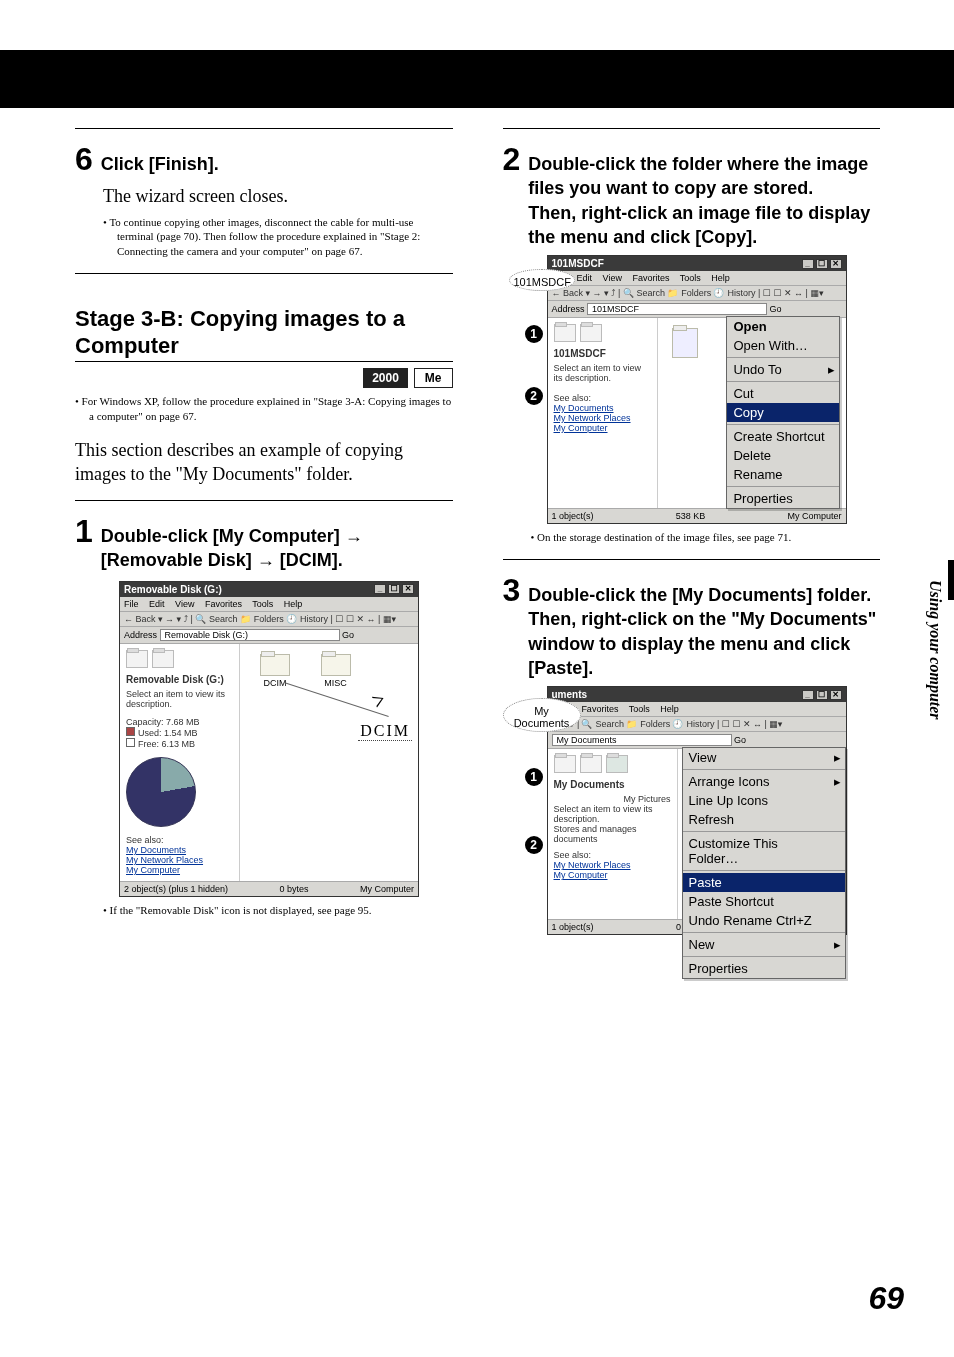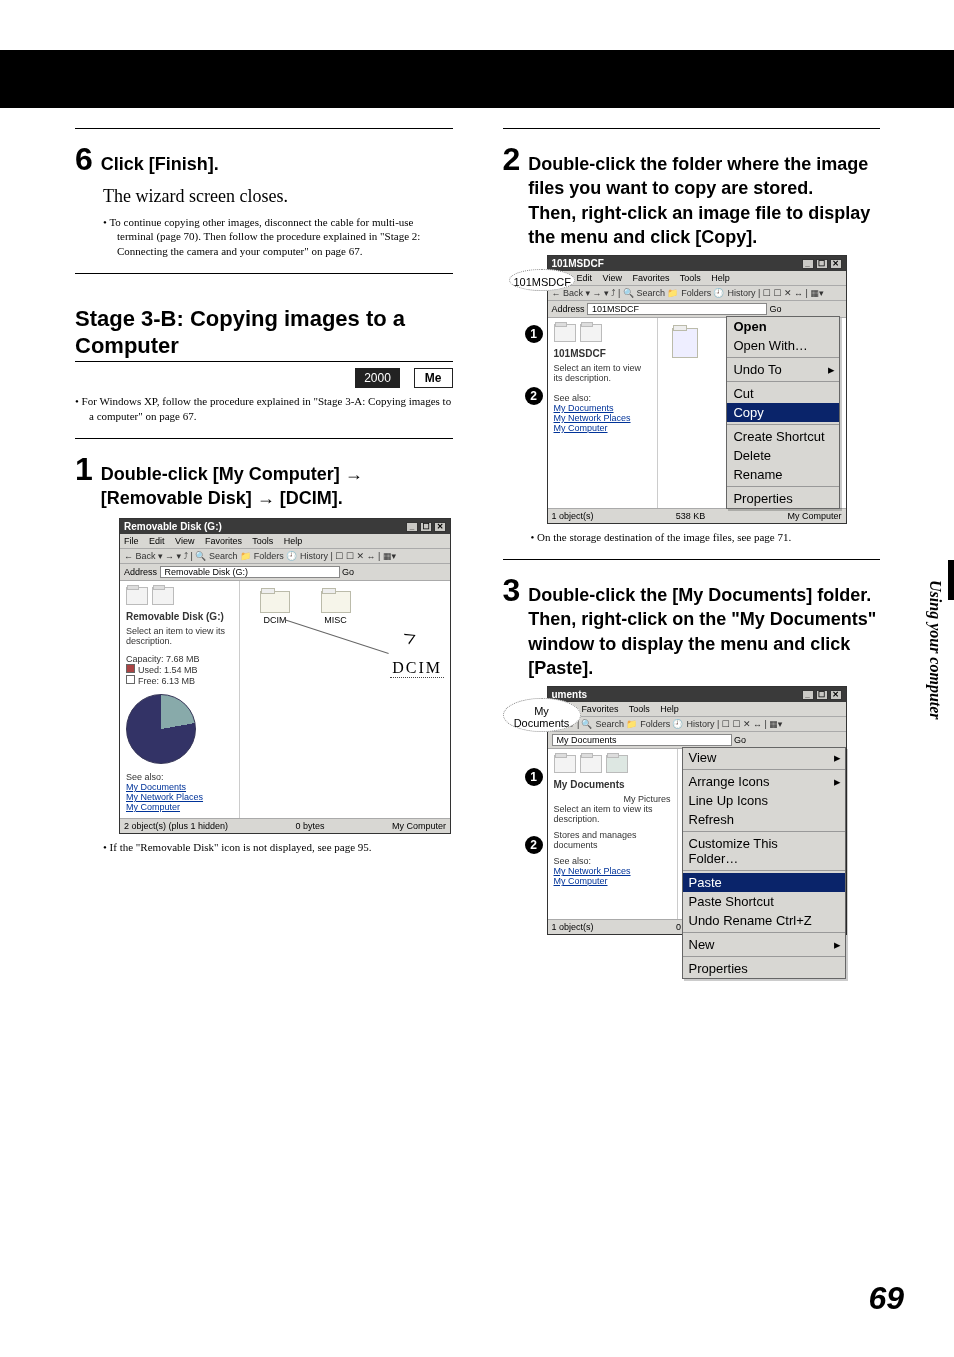--- a/index.html
+++ b/index.html
@@ -74,29 +74,29 @@
     font-weight: 700;
     font-size: 22px;
     line-height: 1.2;
     margin: 4px 0 2px 0;
   }
   .stage-underline { border-top: 1px solid #000; margin-top: 2px; }
   .badges { text-align: right; margin: 6px 0 4px 0; font-family: Arial, Helvetica, sans-serif; }
   .badge-dark {
     display: inline-block;
     background: #222; color: #fff;
-    font-weight: 400; font-size: 12px;
+    font-weight: 700; font-size: 12px;
     padding: 2px 8px; border: 1px solid #222;
   }
   .badge-light {
     display: inline-block;
     background: #fff; color: #000;
     font-weight: 700; font-size: 12px;
     padding: 2px 10px; border: 1px solid #222;
-    margin-left: 14px;
+    margin-left: 6px;
   }
   .body-para {
     font-size: 18px;
     line-height: 1.35;
     margin: 8px 0;
   }
 
   
   .shot-wrap { position: relative; margin: 8px 0 4px 26px; }
   .pill-label {
@@ -117,21 +117,21 @@
     border-radius: 50%;
     background: #000; color: #fff;
     font-family: Arial, Helvetica, sans-serif;
     font-weight: 700; font-size: 12px;
     display: flex; align-items: center; justify-content: center;
     z-index: 3;
   }
   .win {
     background: #e9e8e4;
     border: 1px solid #333;
-    width: 332px;
+    width: 300px;
     position: relative;
   }
   .titlebar {
     display: flex; align-items: center; justify-content: space-between;
     background: #3a3a3a; color: #fff;
     padding: 2px 4px;
     font-family: Arial, Helvetica, sans-serif;
     font-size: 10px; font-weight: 700;
   }
   .titlebar .ctl { display: flex; gap: 2px; }
@@ -290,20 +290,21 @@
       <div style="height:28px"></div>
 
       <div class="stage-title">Stage 3-B: Copying images to a Computer</div>
       <div class="stage-underline"></div>
       <div class="badges">
         <span class="badge-dark">2000</span><span class="badge-light">Me</span>
       </div>
       <ul class="bullets">
         <li>For Windows XP, follow the procedure explained in "Stage 3-A: Copying images to a computer" on page 67.</li>
       </ul>
+      <p class="body-para">This section describes an example of copying images to the "My Documents" folder.</p>
 
       <hr class="rule" style="margin-top:14px;">
       <div class="step-head">
         <div class="step-num">1</div>
         <div class="step-title">Double-click [My Computer] → [Removable Disk] → [DCIM].</div>
       </div>
 
       <div class="shot-wrap" style="margin-left:44px;">
         <div class="win">
           <div class="titlebar">
@@ -495,21 +496,21 @@
           <div class="client" style="min-height:170px;">
             <div class="side" style="width:130px;">
               <div class="ico-row">
                   <div class="ico"></div>
                   <div class="ico"></div>
                   <div class="ico" style="background:#dde7e2"></div>
                 </div>
               <b>My Documents</b>
               <div class="mini" style="text-align:right;">My Pictures</div>
               <div>Select an item to view its description.</div>
-              <div style="margin-top:6px;">Stores and manages documents</div>
+              <div style="">Stores and manages documents</div>
               <div style="margin-top:6px">See also:</div>
               <a>My Network Places</a>
               <a>My Computer</a>
             </div>
             <div class="pane">
               <div class="ctx" style="left:4px; top:-2px; min-width:140px;">
                 <div class="row sub">View</div>
                 <hr>
                 <div class="row sub">Arrange Icons</div>
                 <div class="row">Line Up Icons</div>

